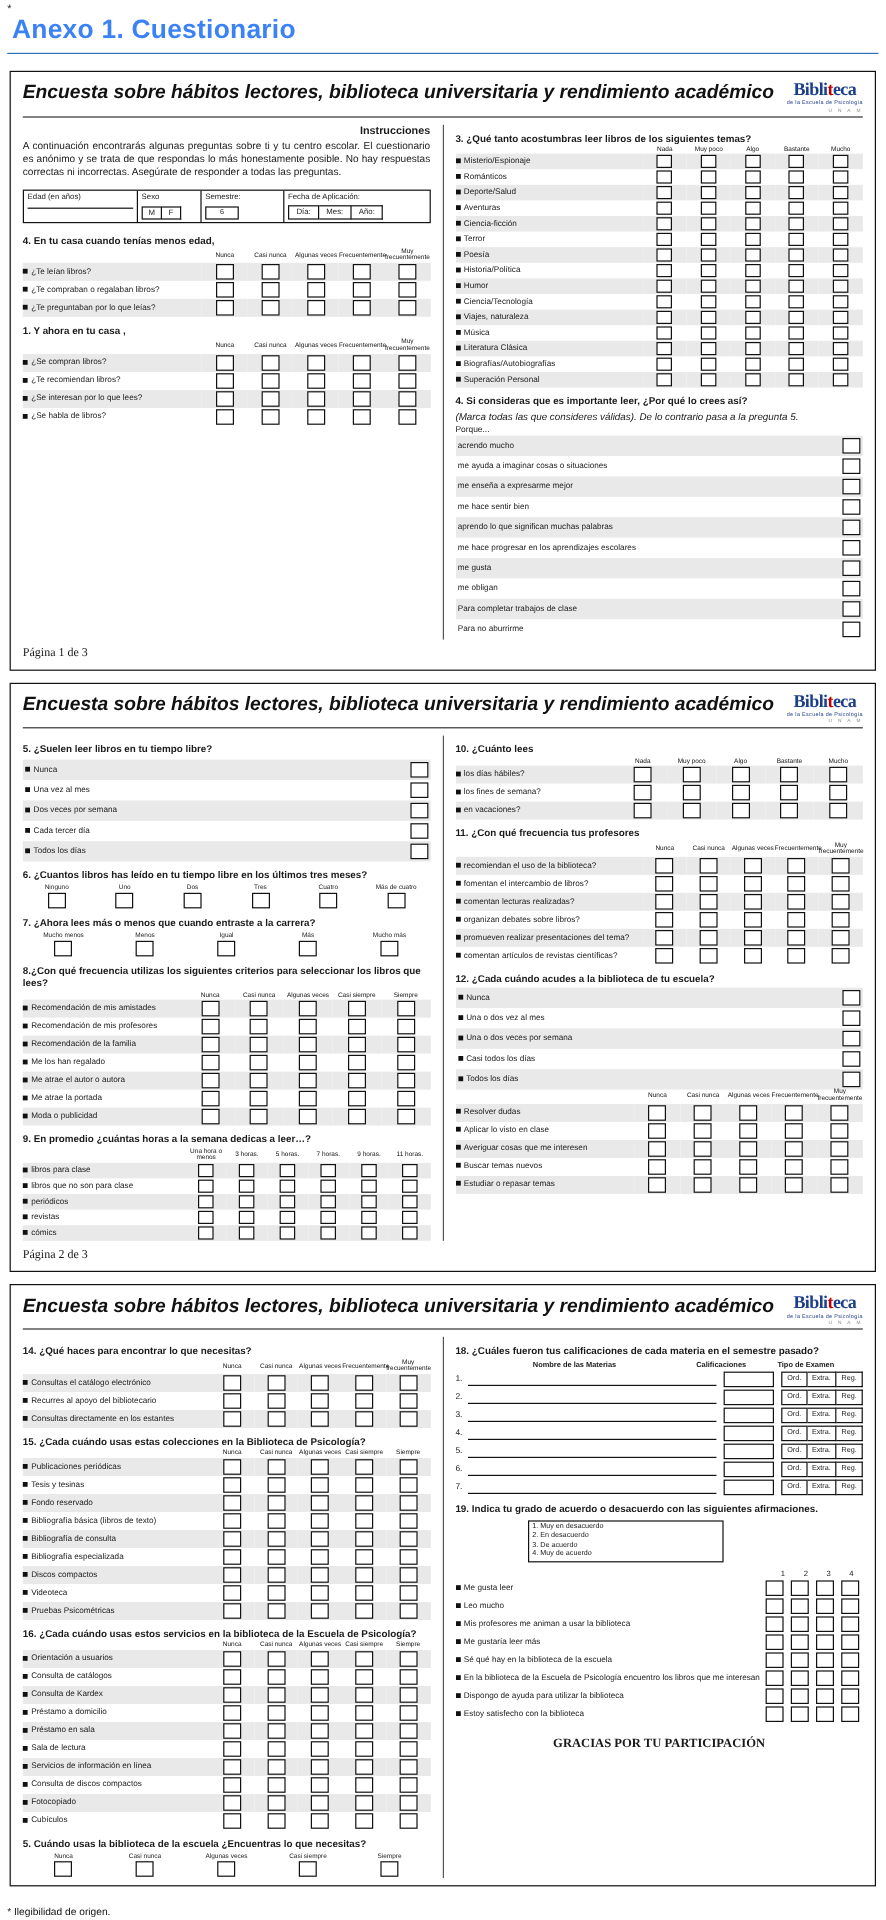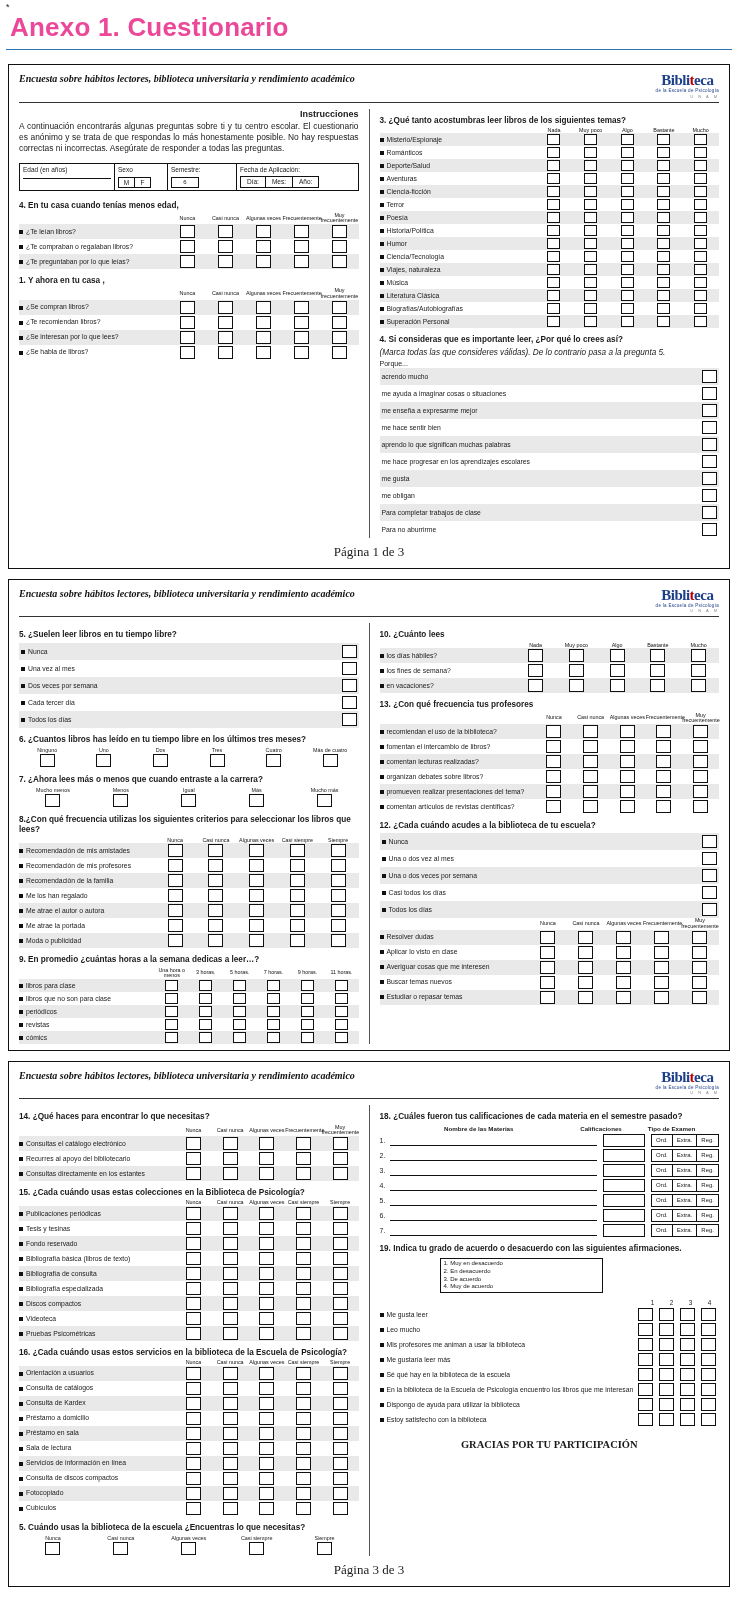--- a/index.html
+++ b/index.html
@@ -1,36 +1,36 @@
 <!DOCTYPE html>
 <html><head>
 <meta charset="utf-8">
 <style>
   html,body{margin:0;padding:0;background:#ffffff;}
   body{width:738px;font-family:"Liberation Sans",sans-serif;color:#1a1a1a;}
   .page{width:738px;position:relative;padding:0;}
   .asterisk-top{font-size:9px;color:#222;padding:2px 0 0 6px;}
   .anexo-title{
     font-family:"Liberation Sans",sans-serif;
-    font-size:26px;font-weight:bold;color:#ec4899;
+    font-size:22px;font-weight:bold;color:#3b82f6;
     padding:0 0 6px 10px;letter-spacing:.2px;
   }
   .title-rule{border-bottom:1px solid #2e74b5;margin:0 6px 14px 6px;}
   .sheet{
     border:1px solid #111;margin:0 8px 10px 8px;background:#fff;
     position:relative;box-sizing:border-box;
   }
   .sheet-inner{padding:8px 10px 6px 10px;}
   .doc-head{
     display:flex;align-items:flex-start;justify-content:space-between;
     border-bottom:1px solid #333;padding-bottom:3px;margin-bottom:6px;
   }
   .doc-head h1{
-    font-family:Liberation Serif, serif;font-style:italic;font-weight:bold;
-    font-size:10px;margin:0;line-height:1.2;color:#111;
+    font-family:Liberation Sans, sans-serif;font-style:italic;font-weight:bold;
+    font-size:16px;margin:0;line-height:1.2;color:#111;
   }
   .logo{
     text-align:right;line-height:1;flex:0 0 auto;margin-left:8px;
   }
   .logo .big{
     font-family:"Liberation Serif",serif;font-weight:bold;font-size:15px;color:#1d3f8a;
     letter-spacing:-.5px;
     text-align:center;
   }
   .logo .big .red{color:#c00000;}
@@ -72,21 +72,21 @@
   .listq{font-size:6.8px;}
   .listq .row{display:flex;align-items:center;justify-content:space-between;padding:1px 2px;}
   .listq .row.alt{background:#e9e9e9;}
   .listq .row .txt{flex:1 1 auto;}
   .listq .row .box{flex:0 0 auto;}
 
   .scale-line{display:flex;align-items:flex-start;font-size:5.4px;text-align:center;margin-top:2px;}
   .scale-line .s{flex:1;}
   .scale-line .s .cb{margin-top:1px;}
 
-  .pagefoot{text-align:center;font-size:13px;margin:6px 0 2px 0;font-family:"Liberation Serif",serif;}
+  .pagefoot{text-align:left;font-size:10px;margin:6px 0 2px 0;font-family:"Liberation Serif",serif;}
 
   .matline{display:flex;align-items:center;font-size:7px;margin:2px 0;}
   .matline .num{width:10px;}
   .matline .line{flex:1 1 auto;border-bottom:1px solid #111;height:11px;}
   .matline .cal{width:40px;border:1px solid #111;height:11px;margin:0 6px;}
   .matline .tipo{display:flex;}
   .matline .tipo span{border:1px solid #111;font-size:6px;padding:0 4px;line-height:11px;}
   .matline .tipo span+span{border-left:none;}
   .mathdr{display:flex;font-size:6.2px;font-weight:bold;margin-bottom:2px;}
 
@@ -1043,21 +1043,21 @@
                   <td>
                     <span class="cb"></span>
                   </td>
                   <td>
                     <span class="cb"></span>
                   </td>
                 </tr>
         </tbody>
             </table>
 
-        <div class="q">13. ¿Con qué frecuencia tus profesores</div>
+        <div class="q">11. ¿Con qué frecuencia tus profesores</div>
         <table class="grid">
           <tbody>
                 <tr class="hdr">
             <td style="width:46%"></td>
             <td>Nunca</td>
             <td>Casi nunca</td>
             <td>Algunas veces</td>
             <td>Frecuentemente</td>
             <td>Muy frecuentemente</td>
           </tr>
@@ -1294,20 +1294,21 @@
                   </td>
                   <td>
                     <span class="cb"></span>
                   </td>
                 </tr>
         </tbody>
             </table>
       </div>
     </div>
 
+    <div class="pagefoot">Página 2 de 3</div>
    </div>
   </div>
 
   <div class="sheet">
    <div class="sheet-inner">
     <div class="doc-head">
       <h1>Encuesta sobre hábitos lectores, biblioteca universitaria y rendimiento académico</h1>
       <div class="logo">
         <div class="big"><span>Bibli</span><span class="red">t</span><span>eca</span></div>
         <div class="sub">de la Escuela de Psicología</div>
@@ -1927,18 +1928,17 @@
                 <span class="cb"></span>
                 <span class="cb"></span>
                 <span class="cb"></span>
               </span>
             </div>
 
         <div class="gracias">GRACIAS POR TU PARTICIPACIÓN</div>
       </div>
     </div>
 
-    <div class="pagefoot">Página 3 de 3</div>
    </div>
   </div>
 
   <div class="footnote">*  Ilegibilidad de origen.</div>
 </div>
 
 </body></html>

